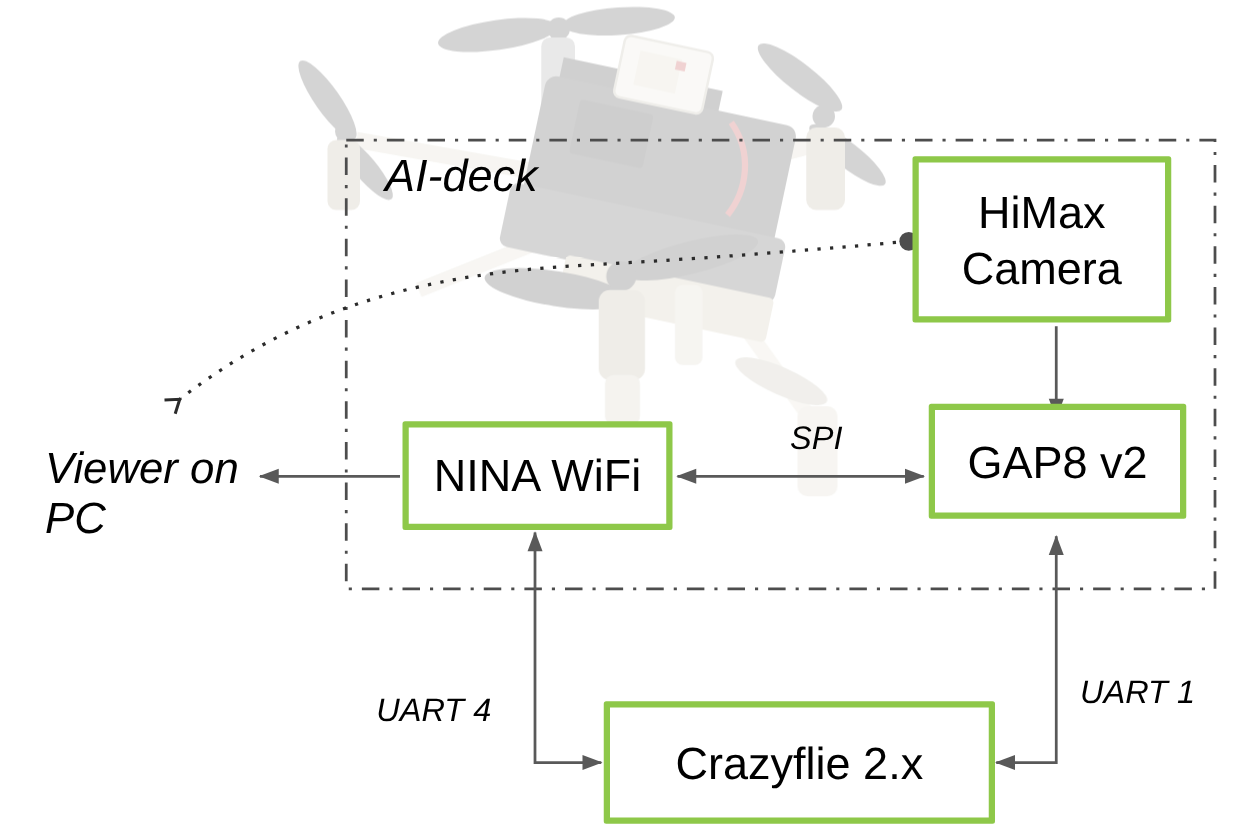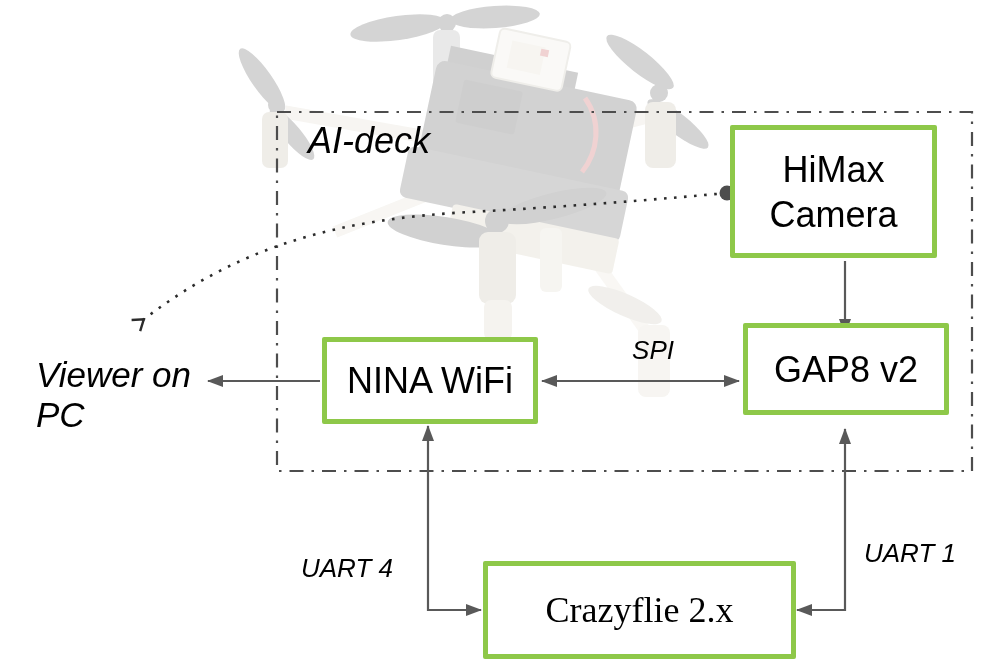--- a/index.html
+++ b/index.html
@@ -13,21 +13,21 @@
     position:absolute;box-sizing:border-box;
     border:5px solid var(--node-border,#8EC849);
     background:var(--node-fill,#fff);
     border-radius:2px;
     display:flex;align-items:center;justify-content:center;text-align:center;
     font-size:36px;line-height:45px;color:var(--text,#000);
   }
   .node-himax{left:730px;top:125px;width:207px;height:133px;}
   .node-nina{left:322px;top:337px;width:216px;height:87px;}
   .node-gap8{left:743px;top:323px;width:206px;height:92px;}
-  .node-crazyflie{left:483px;top:561px;width:313px;height:98px;font-family:Liberation Serif, serif;}
+  .node-crazyflie{left:483px;top:561px;width:313px;height:98px;}
   .lbl{position:absolute;font-style:italic;color:var(--text,#000);white-space:nowrap;}
   .lbl-big{font-size:36px;line-height:42px;}
   .lbl-small{font-size:26px;line-height:32px;}
   .lbl-aideck{left:308px;top:120px;}
   .lbl-imagestream{left:299px;top:244px;}
   .lbl-spi{left:606px;top:334px;width:68px;text-align:right;}
   .lbl-uart2{left:301px;top:552px;}
   .lbl-uart1{left:864px;top:537px;}
   .lbl-viewer{left:36px;top:355px;width:195px;white-space:normal;line-height:40px;font-size:35px;}
   .boundary-rect{fill:none;stroke:var(--boundary-border,#4d4d4d);stroke-width:2.2;}

